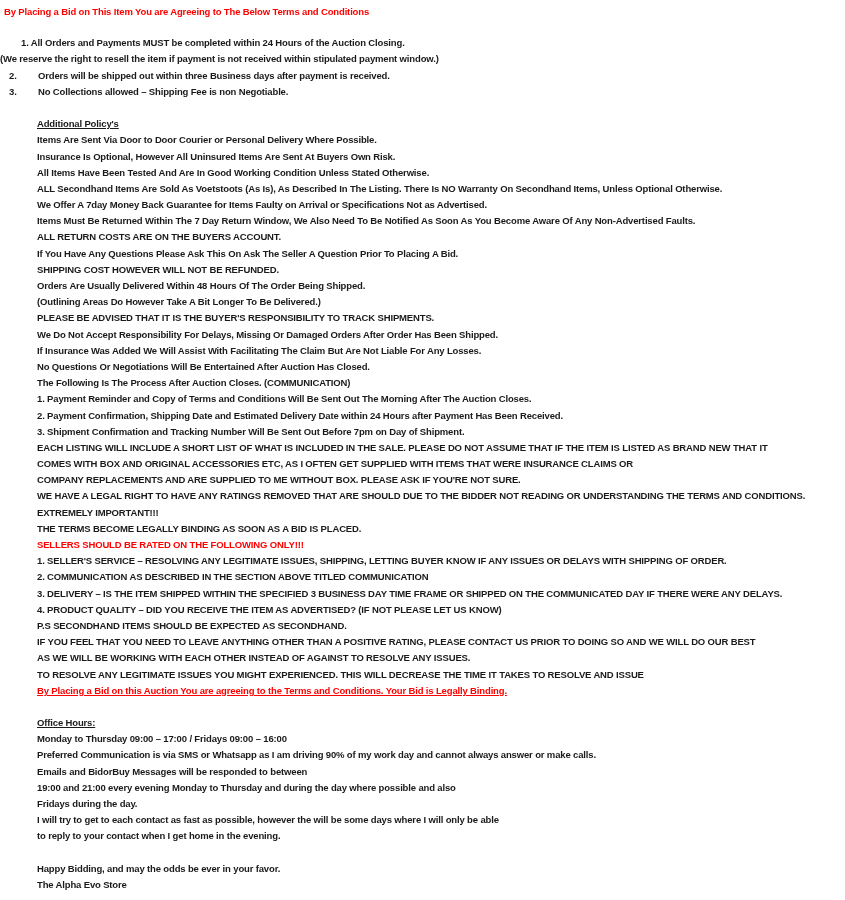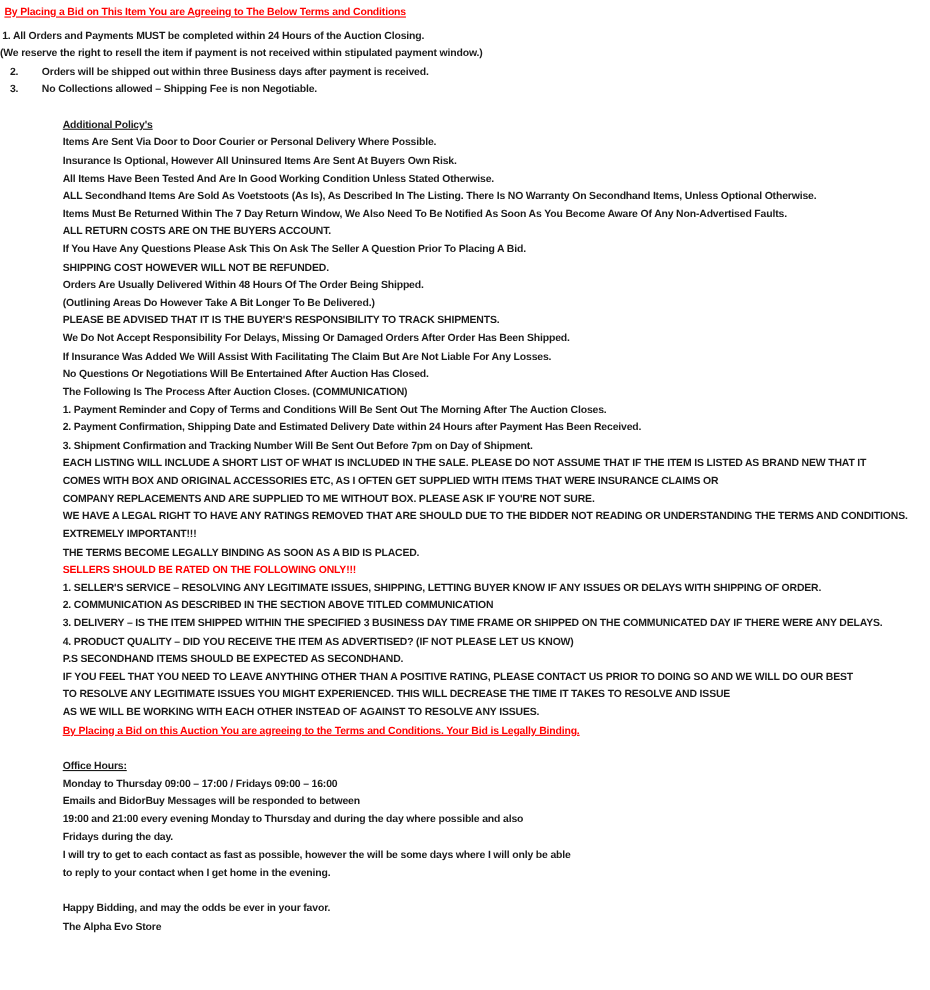--- a/index.html
+++ b/index.html
@@ -22,51 +22,51 @@
     height: 16.2px;
     line-height: 16.2px;
     font-size: 9.5px;
     letter-spacing: -0.15px;
     white-space: nowrap;
     overflow: hidden;
   }
   .red-heading {
     padding-left: 4px;
     color: #ff0000;
-    text-decoration: underline;
-    margin-bottom: 5px;
+    margin-bottom: 15px;
   }
-  .num-first { padding-left: 2px; }
+  .num-first { padding-left: 21px; }
   .num-wrap  { }
   .num-tab   { padding-left: 9px; }
   .num-tab .num {
     display: inline-block;
     width: 29px;
   }
-  .body, .heading, .red, .red-u { padding-left: 37px; margin-left: 20px; }
+  .body, .heading, .red, .red-u { padding-left: 37px; }
   .heading { text-decoration: underline; }
   .red     { color: #ff0000; }
   .red-u   { color: #ff0000; text-decoration: underline; }
   .blank   { }
 </style>
 </head>
 <body>
 
 <div class="doc">
     <div class="line red-heading">By Placing a Bid on This Item You are Agreeing to The Below Terms and Conditions</div>
     <div class="line num-first">1. All Orders and Payments MUST be completed within 24 Hours of the Auction Closing.</div>
     <div class="line num-wrap">(We reserve the right to resell the item if payment is not received within stipulated payment window.)</div>
     <div class="line num-tab"><span class="num">2.</span><span>Orders will be shipped out within three Business days after payment is received.</span></div>
     <div class="line num-tab"><span class="num">3.</span><span>No Collections allowed – Shipping Fee is non Negotiable.</span></div>
     <div class="line blank">&nbsp;</div>
     <div class="line heading">Additional Policy's</div>
     <div class="line body">Items Are Sent Via Door to Door Courier or Personal Delivery Where Possible.</div>
     <div class="line body">Insurance Is Optional, However All Uninsured Items Are Sent At Buyers Own Risk.</div>
     <div class="line body">All Items Have Been Tested And Are In Good Working Condition Unless Stated Otherwise.</div>
     <div class="line body">ALL Secondhand Items Are Sold As Voetstoots (As Is), As Described In The Listing. There Is NO Warranty On Secondhand Items, Unless Optional Otherwise.</div>
+    <div class="line body">We Offer A 7day Money Back Guarantee for Items Faulty on Arrival or Specifications Not as Advertised.</div>
     <div class="line body">Items Must Be Returned Within The 7 Day Return Window, We Also Need To Be Notified As Soon As You Become Aware Of Any Non-Advertised Faults.</div>
     <div class="line body">ALL RETURN COSTS ARE ON THE BUYERS ACCOUNT.</div>
     <div class="line body">If You Have Any Questions Please Ask This On Ask The Seller A Question Prior To Placing A Bid.</div>
     <div class="line body">SHIPPING COST HOWEVER WILL NOT BE REFUNDED.</div>
     <div class="line body">Orders Are Usually Delivered Within 48 Hours Of The Order Being Shipped.</div>
     <div class="line body">(Outlining Areas Do However Take A Bit Longer To Be Delivered.)</div>
     <div class="line body">PLEASE BE ADVISED THAT IT IS THE BUYER'S RESPONSIBILITY TO TRACK SHIPMENTS.</div>
     <div class="line body">We Do Not Accept Responsibility For Delays, Missing Or Damaged Orders After Order Has Been Shipped.</div>
     <div class="line body">If Insurance Was Added We Will Assist With Facilitating The Claim But Are Not Liable For Any Losses.</div>
     <div class="line body">No Questions Or Negotiations Will Be Entertained After Auction Has Closed.</div>
@@ -80,26 +80,27 @@
     <div class="line body">WE HAVE A LEGAL RIGHT TO HAVE ANY RATINGS REMOVED THAT ARE SHOULD DUE TO THE BIDDER NOT READING OR UNDERSTANDING THE TERMS AND CONDITIONS.</div>
     <div class="line body">EXTREMELY IMPORTANT!!!</div>
     <div class="line body">THE TERMS BECOME LEGALLY BINDING AS SOON AS A BID IS PLACED.</div>
     <div class="line red">SELLERS SHOULD BE RATED ON THE FOLLOWING ONLY!!!</div>
     <div class="line body">1. SELLER'S SERVICE – RESOLVING ANY LEGITIMATE ISSUES, SHIPPING, LETTING BUYER KNOW IF ANY ISSUES OR DELAYS WITH SHIPPING OF ORDER.</div>
     <div class="line body">2. COMMUNICATION AS DESCRIBED IN THE SECTION ABOVE TITLED COMMUNICATION</div>
     <div class="line body">3. DELIVERY – IS THE ITEM SHIPPED WITHIN THE SPECIFIED 3 BUSINESS DAY TIME FRAME OR SHIPPED ON THE COMMUNICATED DAY IF THERE WERE ANY DELAYS.</div>
     <div class="line body">4. PRODUCT QUALITY – DID YOU RECEIVE THE ITEM AS ADVERTISED? (IF NOT PLEASE LET US KNOW)</div>
     <div class="line body">P.S SECONDHAND ITEMS SHOULD BE EXPECTED AS SECONDHAND.</div>
     <div class="line body">IF YOU FEEL THAT YOU NEED TO LEAVE ANYTHING OTHER THAN A POSITIVE RATING, PLEASE CONTACT US PRIOR TO DOING SO AND WE WILL DO OUR BEST</div>
+    <div class="line body">AS WE WILL BE WORKING WITH EACH OTHER INSTEAD OF AGAINST TO RESOLVE ANY ISSUES.</div>
     <div class="line body">TO RESOLVE ANY LEGITIMATE ISSUES YOU MIGHT EXPERIENCED. THIS WILL DECREASE THE TIME IT TAKES TO RESOLVE AND ISSUE</div>
-    <div class="line body">AS WE WILL BE WORKING WITH EACH OTHER INSTEAD OF AGAINST TO RESOLVE ANY ISSUES.</div>
     <div class="line red-u">By Placing a Bid on this Auction You are agreeing to the Terms and Conditions. Your Bid is Legally Binding.</div>
     <div class="line blank">&nbsp;</div>
     <div class="line heading">Office Hours:</div>
     <div class="line body">Monday to Thursday 09:00 – 17:00 / Fridays 09:00 – 16:00</div>
+    <div class="line body">Preferred Communication is via SMS or Whatsapp as I am driving 90% of my work day and cannot always answer or make calls.</div>
     <div class="line body">Emails and BidorBuy Messages will be responded to between</div>
     <div class="line body">19:00 and 21:00 every evening Monday to Thursday and during the day where possible and also</div>
     <div class="line body">Fridays during the day.</div>
     <div class="line body">I will try to get to each contact as fast as possible, however the will be some days where I will only be able</div>
     <div class="line body">to reply to your contact when I get home in the evening.</div>
     <div class="line blank">&nbsp;</div>
     <div class="line body">Happy Bidding, and may the odds be ever in your favor.</div>
     <div class="line body">The Alpha Evo Store</div>
   </div>
 

